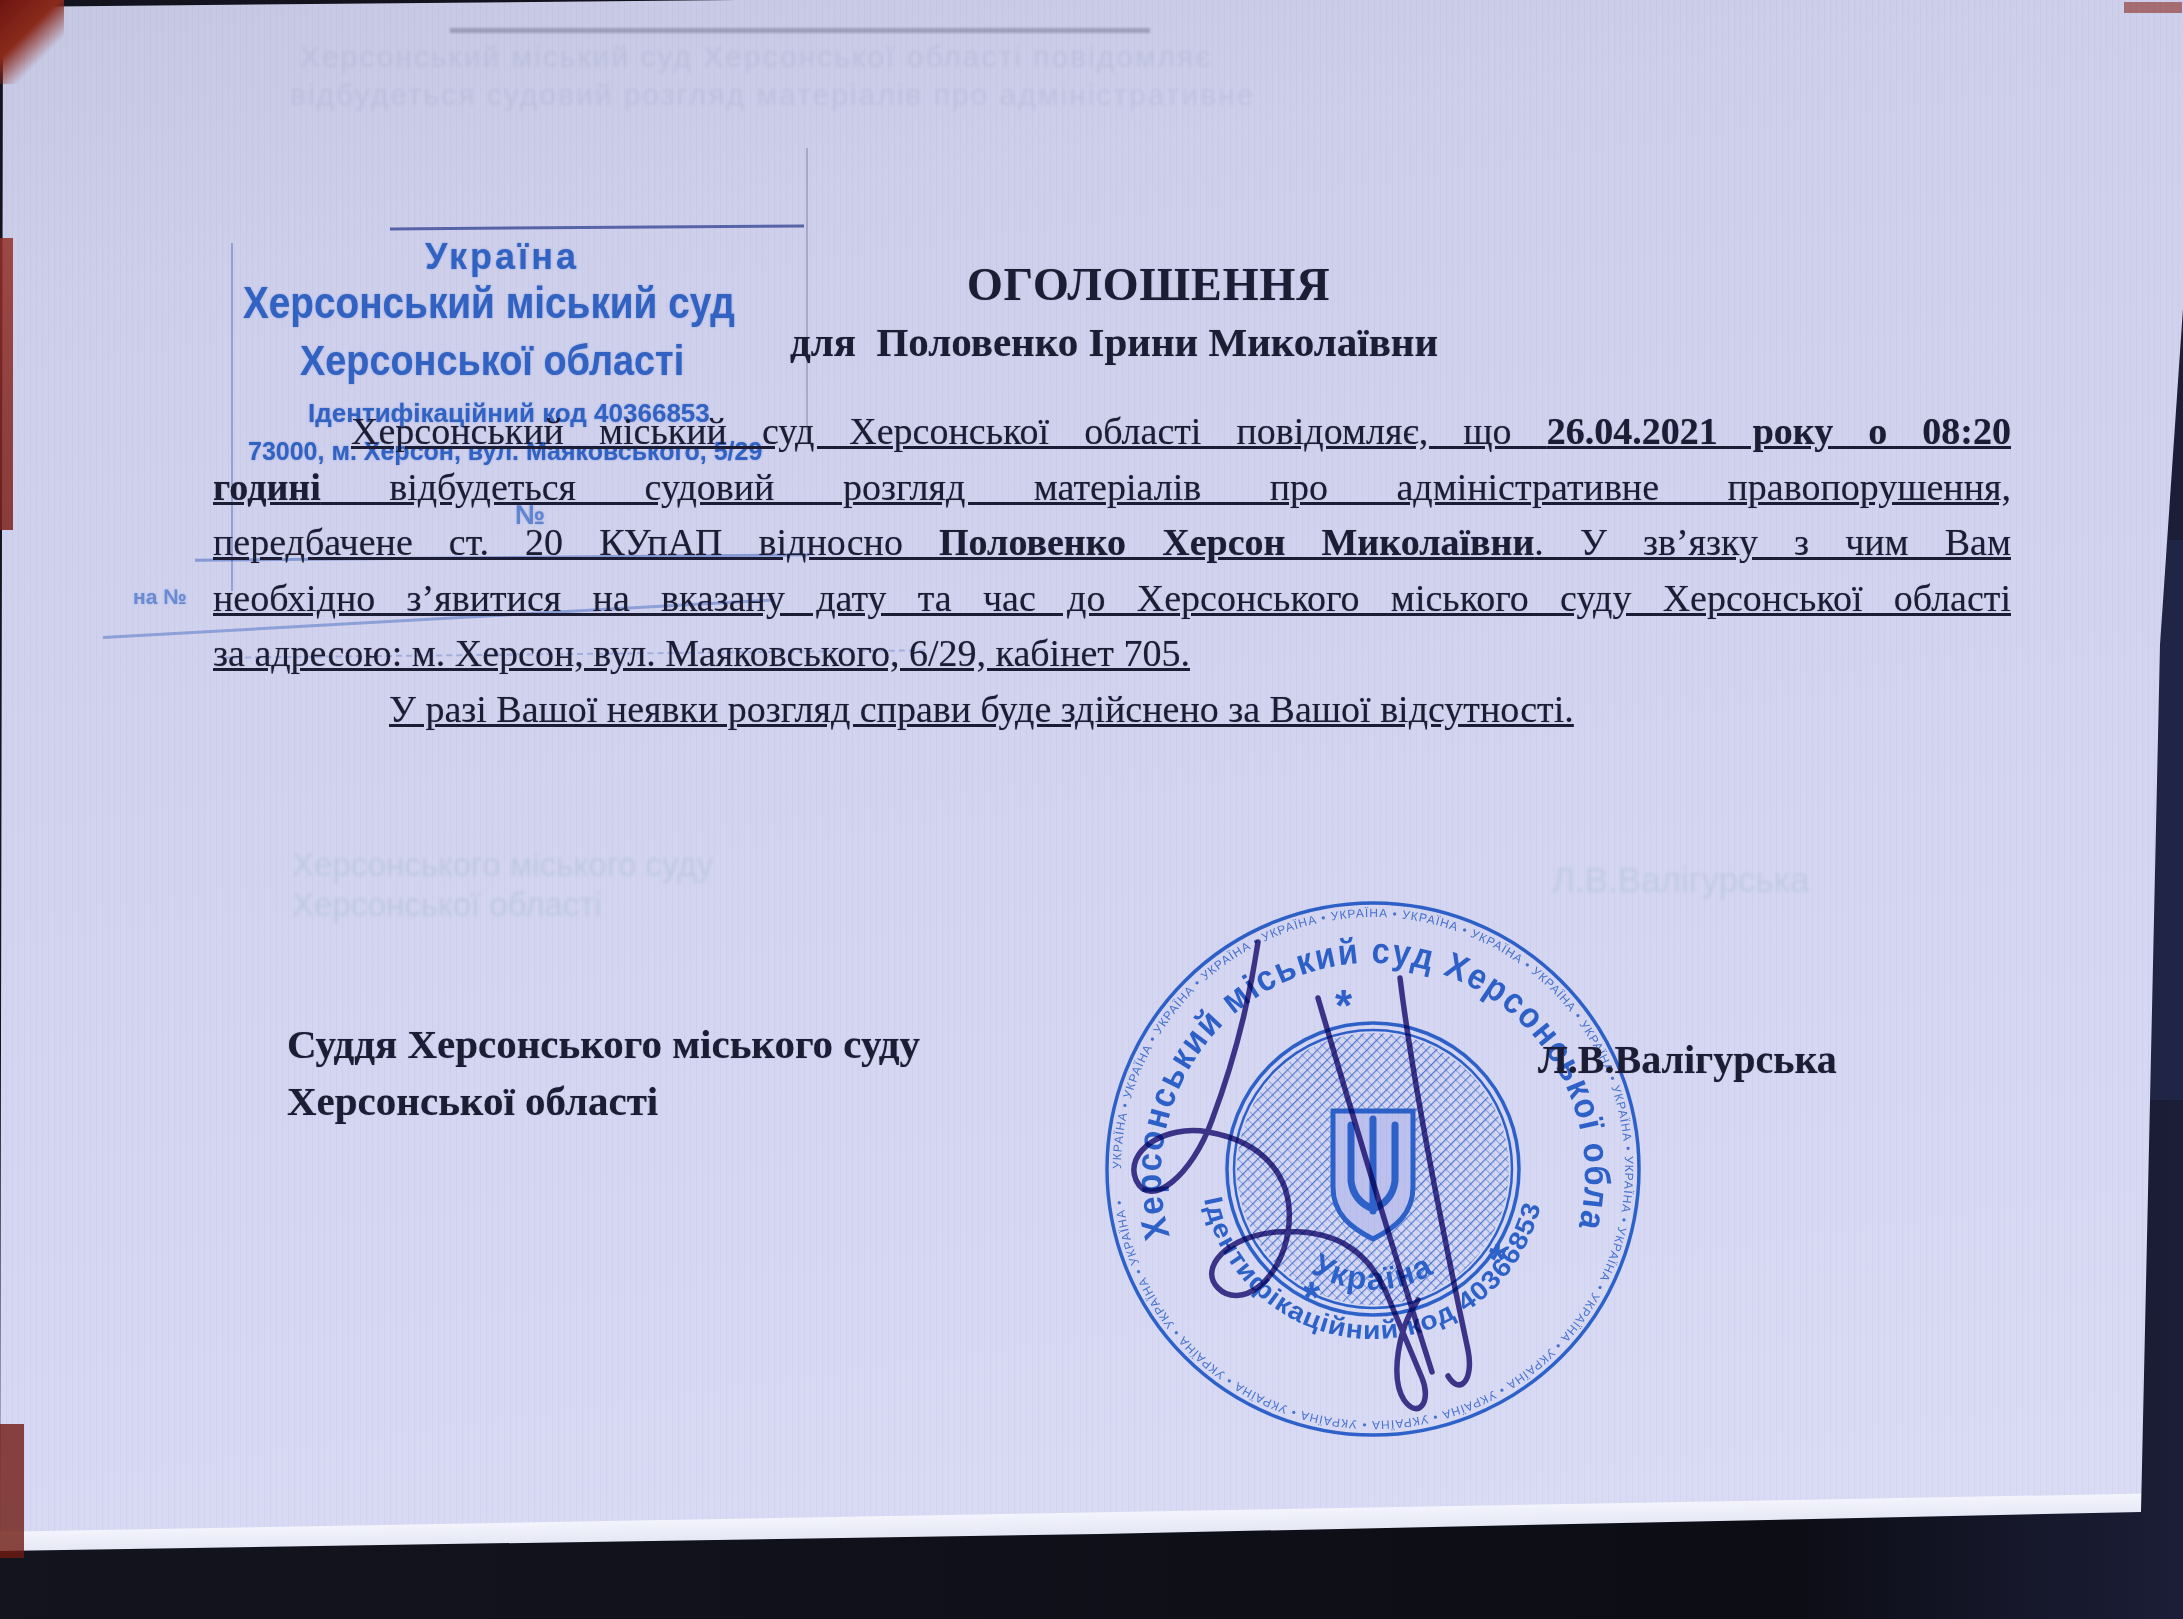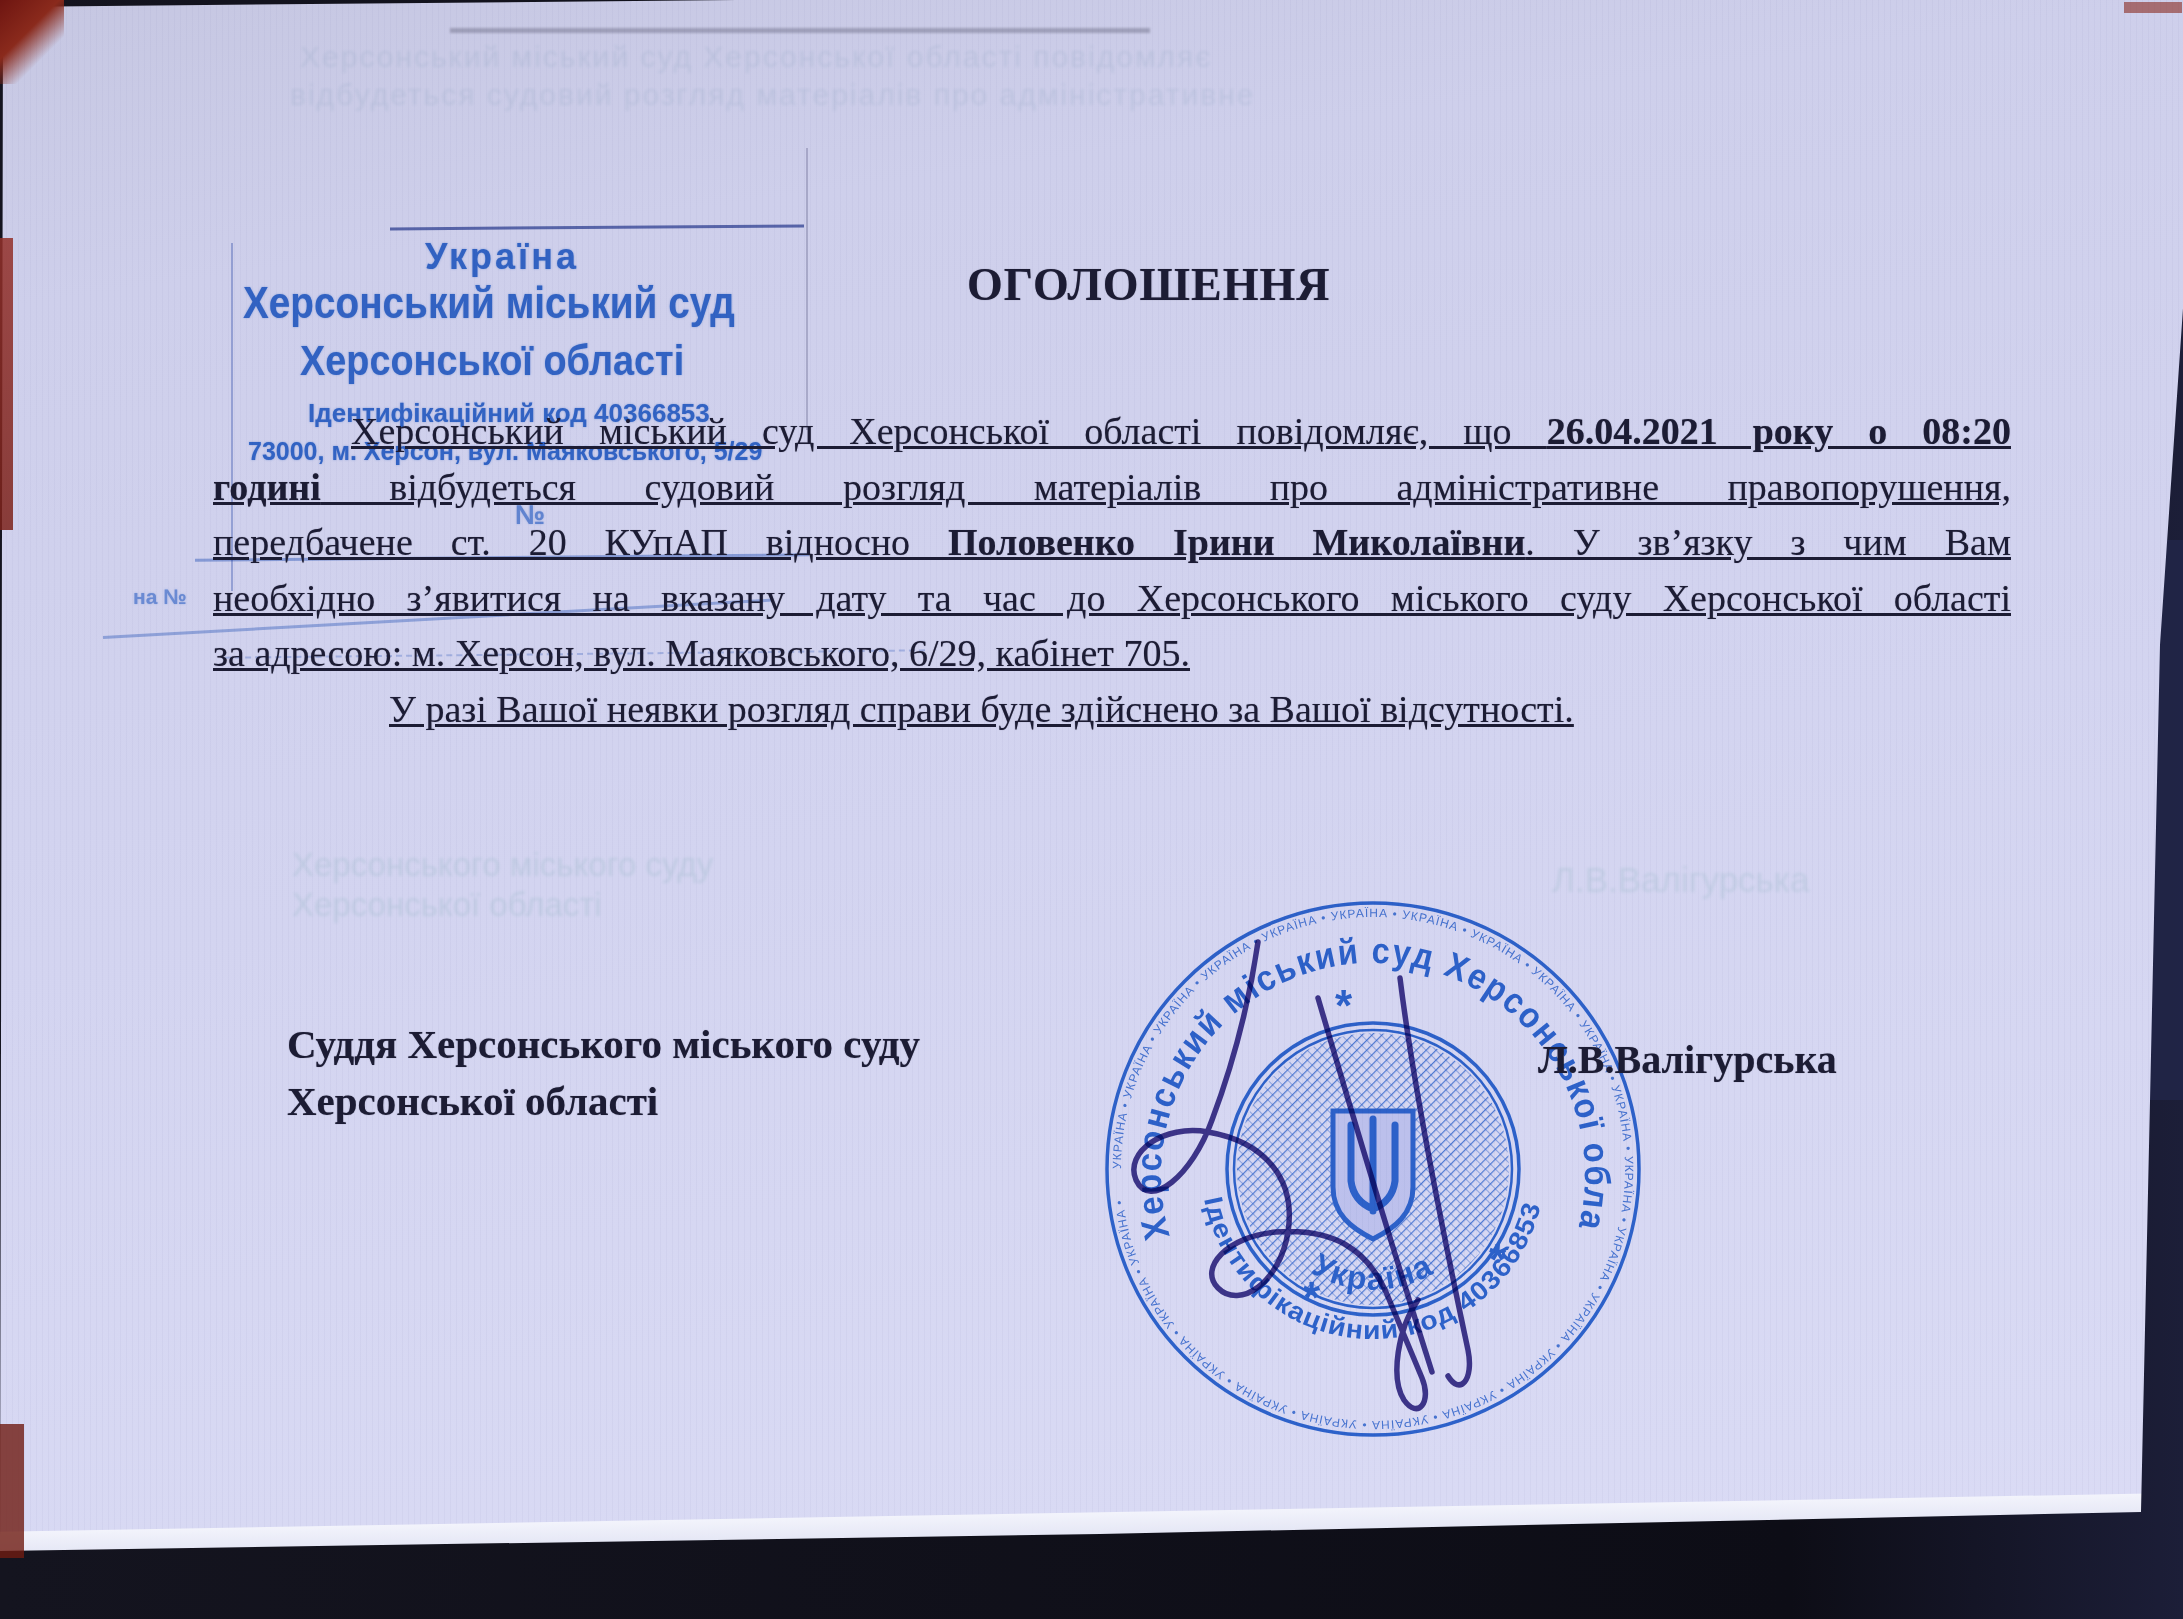--- a/index.html
+++ b/index.html
@@ -111,25 +111,26 @@
     <div class="abs stamp st-court2">Херсонської області</div>
     <div class="abs stamp st-id">Ідентифікаційний код 40366853</div>
     <div class="abs stamp st-addr">73000, м. Херсон, вул. Маяковського, 5/29</div>
     <div class="abs stamp st-no">№</div>
     <div class="abs stamp st-na">на №</div>
     <div class="abs stamp st-ruleA"></div>
     <div class="abs stamp st-ruleB"></div>
     <div class="abs stamp st-ruleC"></div>
 
     <div class="abs doc-text title">ОГОЛОШЕННЯ</div>
+    <div class="abs doc-text subtitle">для  Половенко Ірини Миколаївни</div>
 
     <div class="abs doc-text body-par">
       <div class="bl j ind1"><span>Херсонський міський суд Херсонської області  повідомляє, що </span><span class="b">26.04.2021 року о 08:20</span></div>
       <div class="bl j"><span class="b">годині</span><span> відбудеться судовий розгляд матеріалів про адміністративне правопорушення,</span></div>
-      <div class="bl j"><span>передбачене ст. 20 КУпАП відносно </span><span class="b">Половенко Ірини Миколаївни</span><span>. У зв’язку з чим Вам</span></div>
+      <div class="bl j"><span>передбачене ст. 20 КУпАП відносно </span><span class="b">Половенко Херсон Миколаївни</span><span>. У зв’язку з чим Вам</span></div>
       <div class="bl j"><span>необхідно з’явитися на вказану дату та час до Херсонського міського суду Херсонської області</span></div>
       <div class="bl"><span>за адресою: м. Херсон, вул. Маяковського, 6/29, кабінет 705.</span></div>
       <div class="bl ind2"><span>У разі Вашої неявки розгляд справи буде здійснено за Вашої відсутності.</span></div>
     </div>
 
     <div class="abs doc-text judge">
       <div>Суддя Херсонського міського суду</div>
       <div>Херсонської області</div>
     </div>
     <div class="abs doc-text judge-name">Л.В.Валігурська</div>

